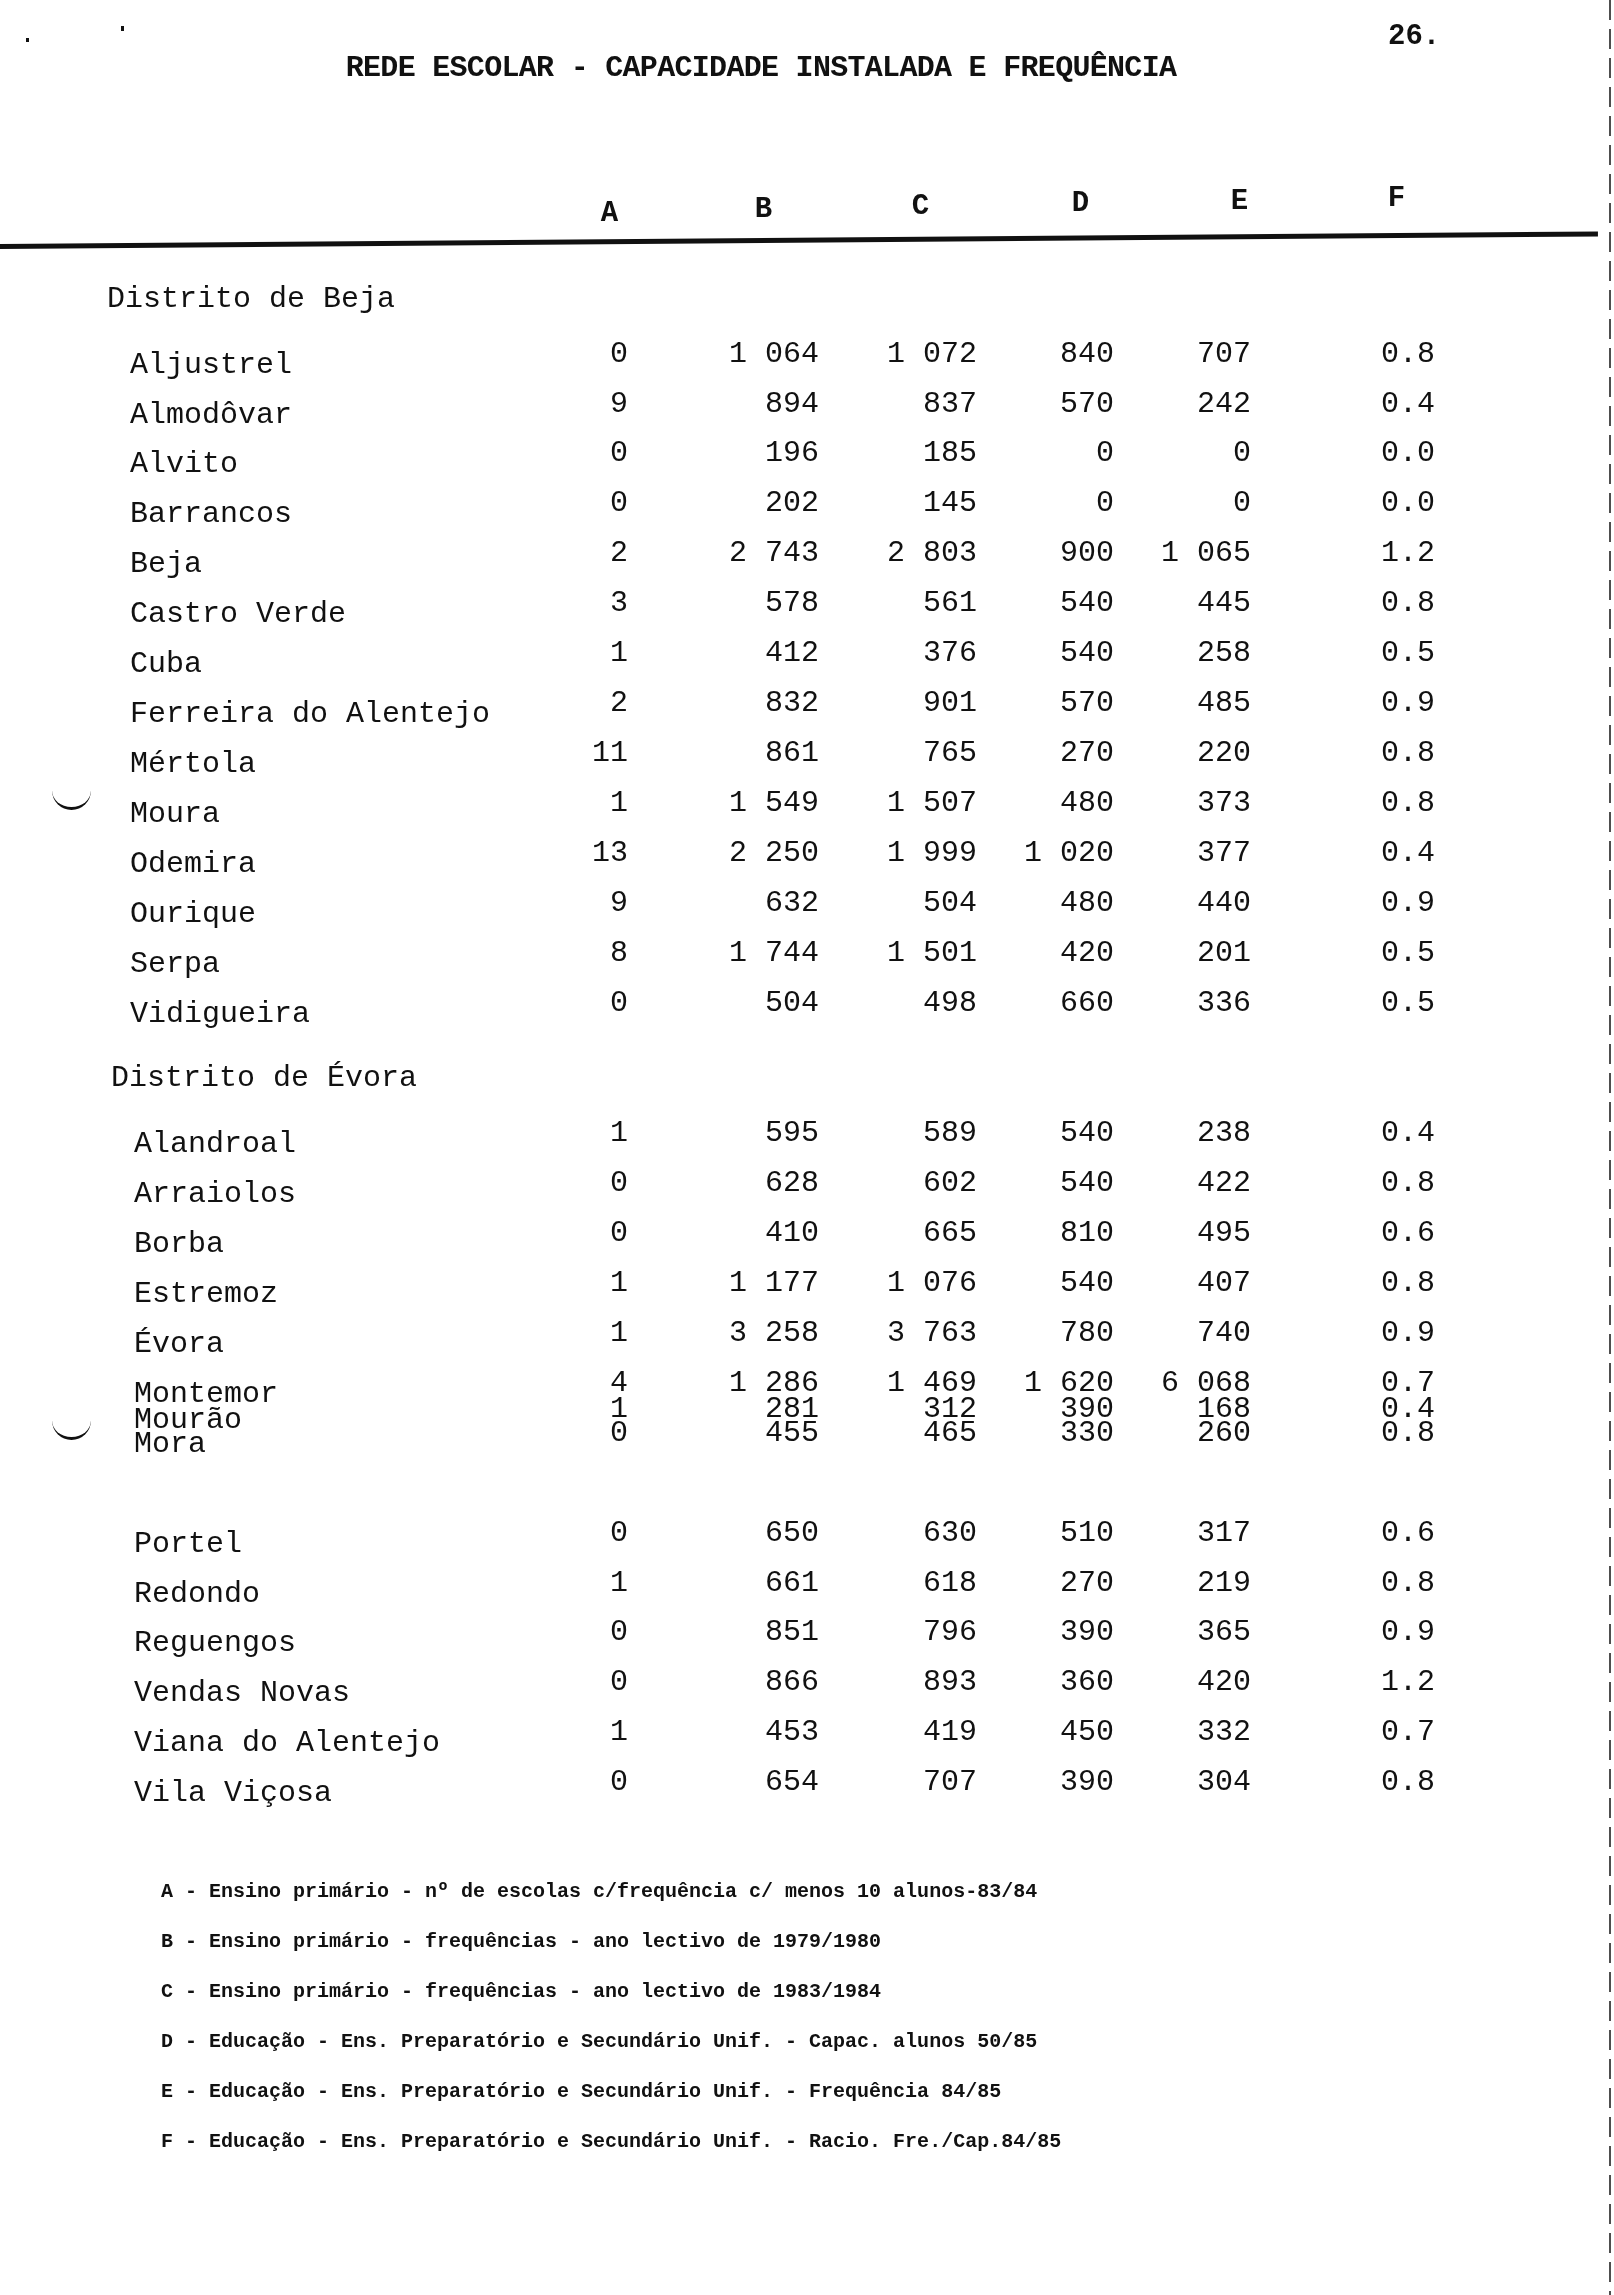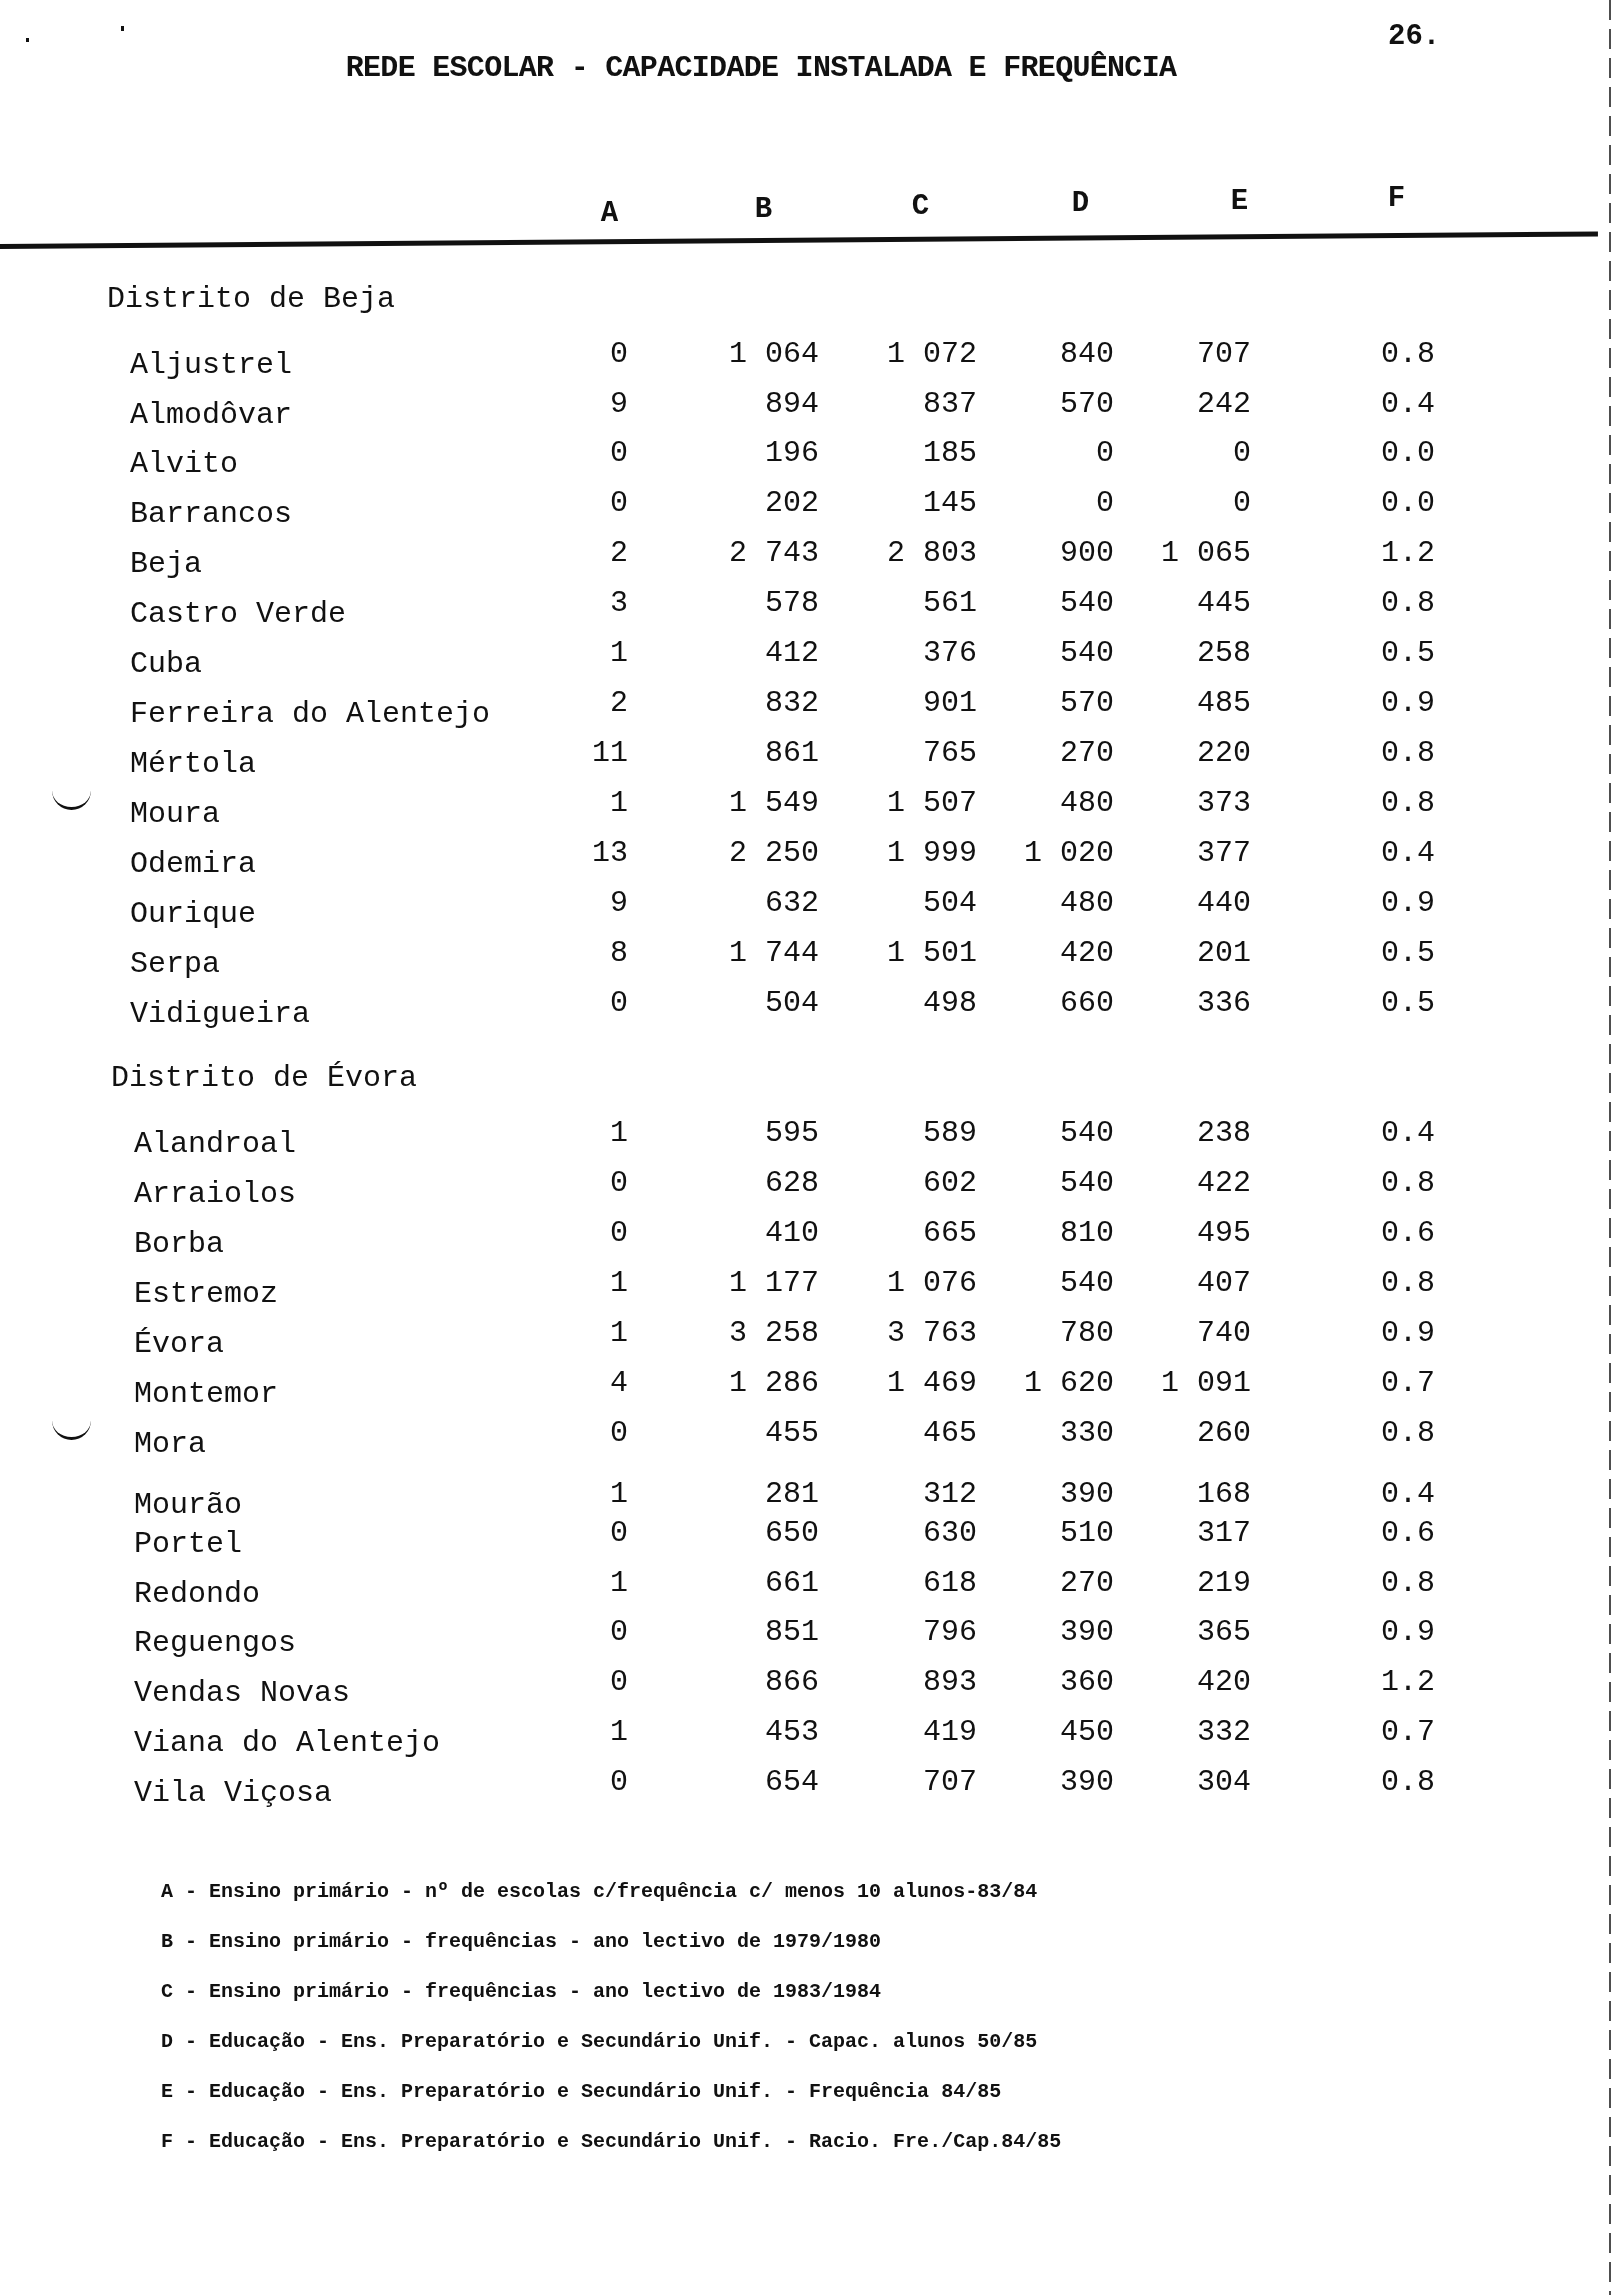--- a/index.html
+++ b/index.html
@@ -227,34 +227,34 @@
       <span class="cell c-d">780</span>
       <span class="cell c-e">740</span>
       <span class="cell c-f">0.9</span>
     </div>
     <div class="row" style="top: 1370px;">
       <span class="name" style="left: 134px;">Montemor</span>
       <span class="cell c-a">4</span>
       <span class="cell c-b">1 286</span>
       <span class="cell c-c">1 469</span>
       <span class="cell c-d">1 620</span>
-      <span class="cell c-e">1 091</span>
+      <span class="cell c-e">6 068</span>
       <span class="cell c-f">0.7</span>
     </div>
     <div class="row" style="top: 1420px;">
       <span class="name" style="left: 134px;">Mora</span>
       <span class="cell c-a">0</span>
       <span class="cell c-b">455</span>
       <span class="cell c-c">465</span>
       <span class="cell c-d">330</span>
       <span class="cell c-e">260</span>
       <span class="cell c-f">0.8</span>
       <span class="check" style="left: 52px; top: -2.6px;"></span>
     </div>
-    <div class="row" style="top: 1481px;">
+    <div class="row" style="top: 1396px;">
       <span class="name" style="left: 134px;">Mourão</span>
       <span class="cell c-a">1</span>
       <span class="cell c-b">281</span>
       <span class="cell c-c">312</span>
       <span class="cell c-d">390</span>
       <span class="cell c-e">168</span>
       <span class="cell c-f">0.4</span>
     </div>
     <div class="row" style="top: 1520px;">
       <span class="name" style="left: 134px;">Portel</span>

